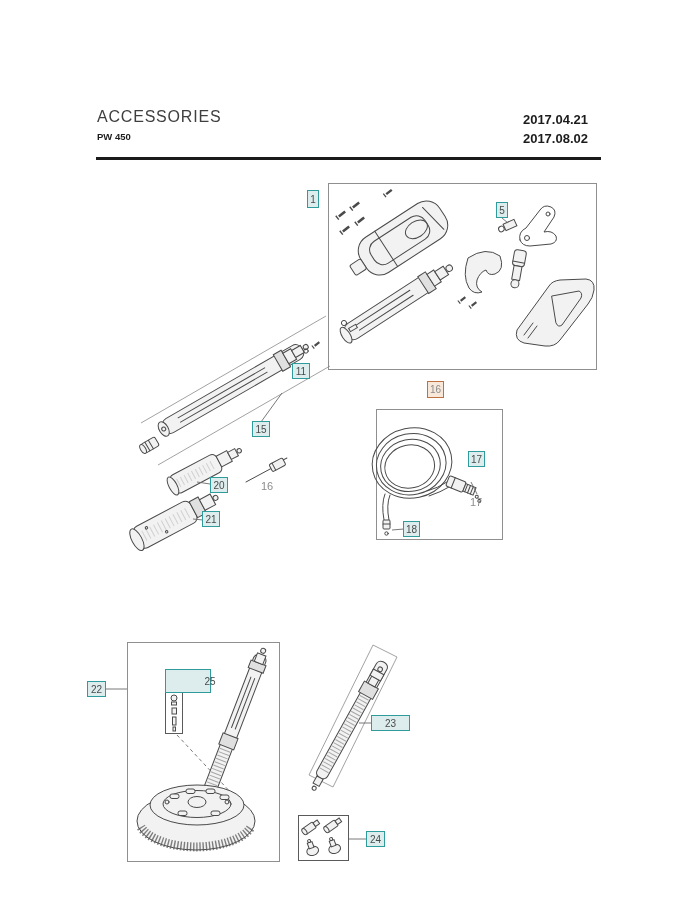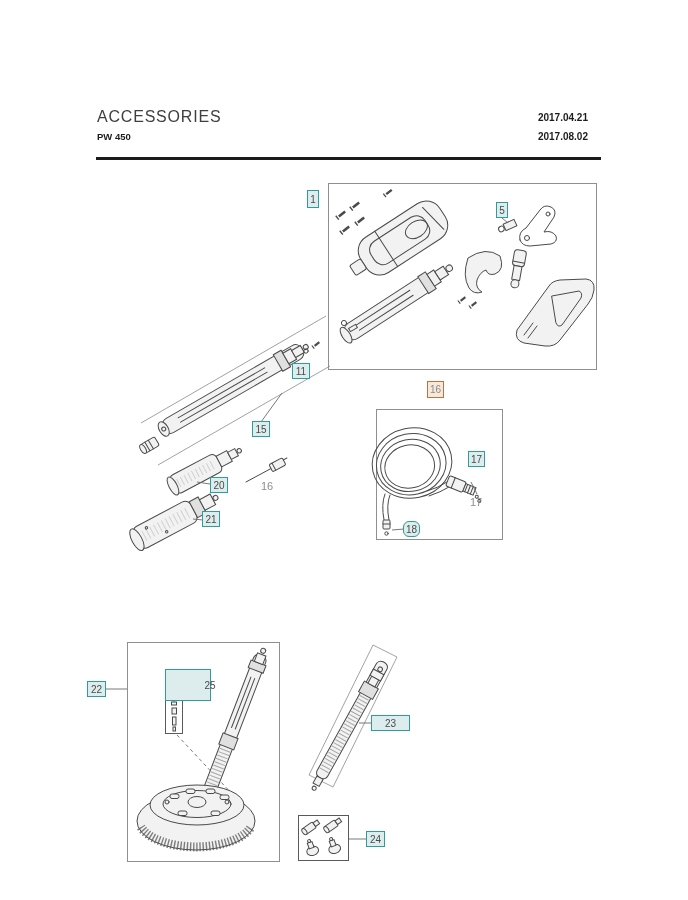--- a/index.html
+++ b/index.html
@@ -1,20 +1,20 @@
 <!DOCTYPE html>
 <html><head>
 <meta charset="utf-8">
 <style>
   html,body{margin:0;padding:0;background:#fff;}
   #page{position:relative;width:688px;height:900px;background:#fff;overflow:hidden;
         font-family:"Liberation Sans",sans-serif;margin-top:32px;}
   .hdr-title{position:absolute;left:97px;top:76px;font-size:16px;color:#3f3f3f;letter-spacing:.8px;}
   .hdr-model{position:absolute;left:97px;top:99px;font-size:9.5px;font-weight:bold;color:#1c1c1c;}
-  .hdr-date{position:absolute;right:100px;text-align:right;font-size:10px;font-weight:bold;color:#1c1c1c;}
+  .hdr-date{position:absolute;right:100px;text-align:right;font-size:13px;font-weight:bold;color:#1c1c1c;}
   .rule-top{position:absolute;left:96px;top:125px;width:505px;height:2.5px;background:#1b1b1b;}
   .rule-bottom{position:absolute;left:0;top:896px;width:688px;height:3px;background:#1a1a1a;}
   svg{position:absolute;left:0;top:0;}
   .ln{stroke:#4a4a4a;stroke-width:1;fill:none;stroke-linecap:round;}
   .fl{stroke:#4a4a4a;stroke-width:1;fill:#f2f2f2;}
   .fd{stroke:#4a4a4a;stroke-width:1;fill:#e0e0e0;}
   .box{stroke:#8f8f8f;stroke-width:1;fill:none;}
   .boxd{stroke:#5a5a5a;stroke-width:1;fill:none;}
   .guide{stroke:#8a8a8a;stroke-width:.8;fill:none;}
   .lead{stroke:#6a6a6a;stroke-width:.9;fill:none;}
@@ -303,19 +303,19 @@
   <div class="co" style="left:307px;top:158px;width:12px;height:18px;">1</div>
   <div class="co" style="left:496px;top:170px;width:12px;height:16px;">5</div>
   <div class="co" style="left:292px;top:331px;width:18px;height:16px;">11</div>
   <div class="co" style="left:252px;top:389px;width:18px;height:16px;">15</div>
   <div class="co" style="left:210px;top:445px;width:18px;height:16px;">20</div>
   <div class="co" style="left:202px;top:479px;width:18px;height:16px;text-align:right;">21</div>
   <div class="pl" style="left:261px;top:448px;">16</div>
   <div class="co hl" style="left:427px;top:349px;width:17px;height:17px;">16</div>
   <div class="co" style="left:468px;top:419px;width:17px;height:16px;">17</div>
   <div class="pl" style="left:470px;top:464px;">17</div>
-  <div class="co" style="left:403px;top:489px;width:17px;height:16px;border-radius:6px;">18</div>
+  <div class="co" style="left:403px;top:489px;width:17px;height:16px;">18</div>
   <div class="co" style="left:87px;top:649px;width:19px;height:16px;">22</div>
-  <div class="co" style="left:165px;top:637px;width:18px;height:32px;padding-left:44px;">25</div>
+  <div class="co" style="left:165px;top:637px;width:18px;height:24px;padding-left:44px;">25</div>
   <div class="co" style="left:371px;top:683px;width:39px;height:16px;">23</div>
   <div class="co" style="left:366px;top:799px;width:19px;height:16px;">24</div>
 
 </div>
 
 </body></html>

